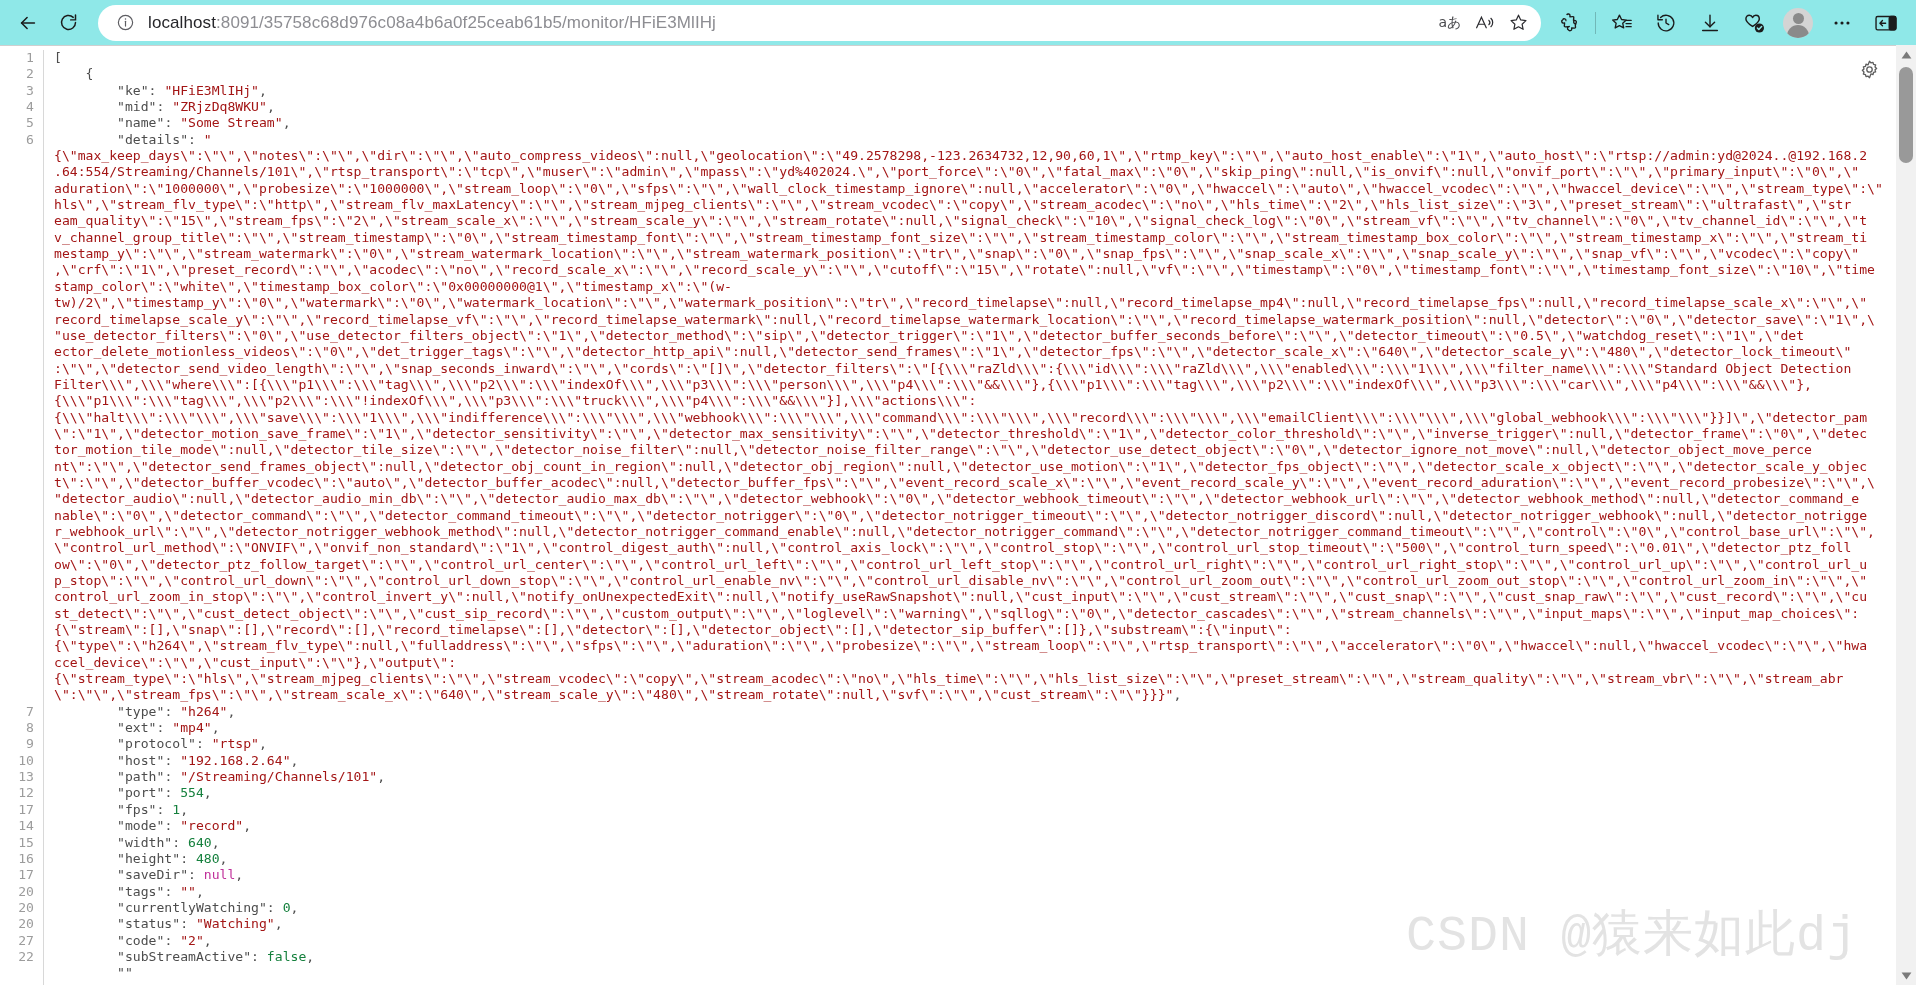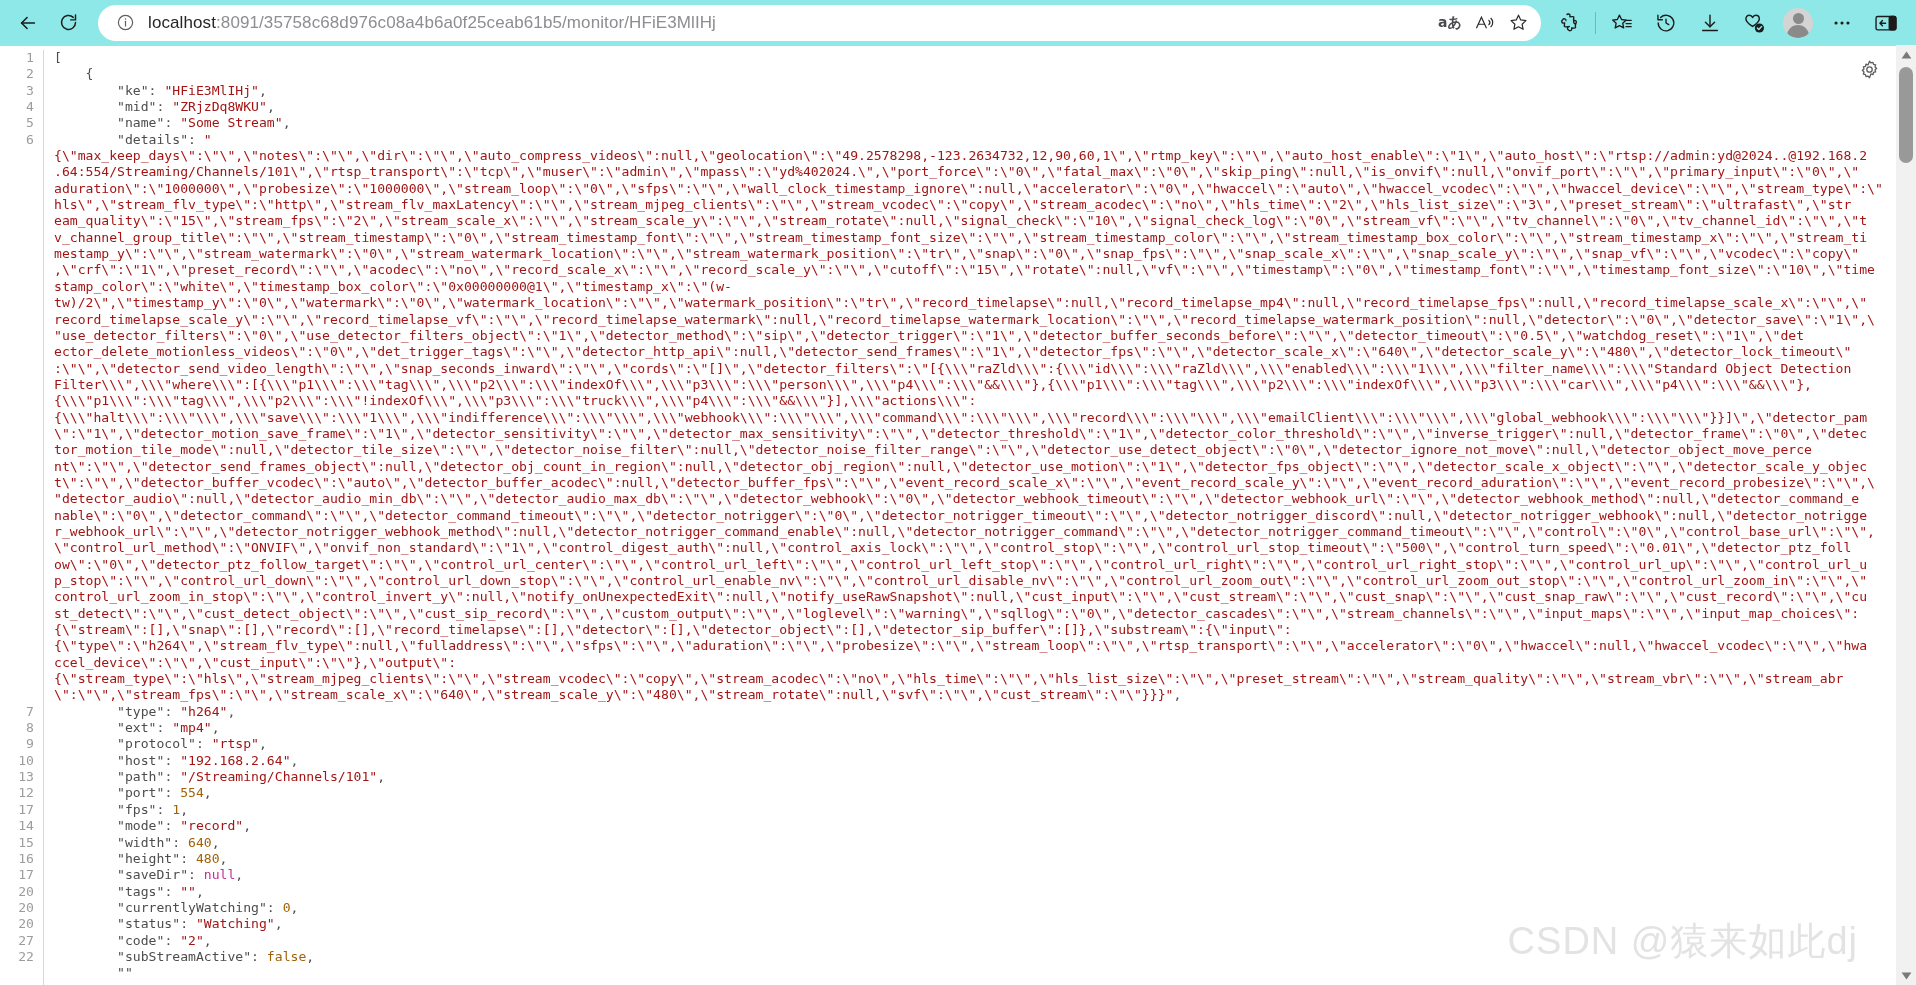--- a/index.html
+++ b/index.html
@@ -56,21 +56,20 @@
     letter-spacing: 0.1px;
     font-family: "Liberation Sans", sans-serif;
   }
   #url-text .host { color: #26262a; }
 
   .addr-icon {
     width: 34px; height: 30px; flex: none;
     display: flex; align-items: center; justify-content: center;
     color: #3b3b3e;
     font-size: 15px;
-    font-weight: bold;
   }
 
   .tool-icon {
     width: 44px; height: 40px; flex: none;
     display: flex; align-items: center; justify-content: center;
   }
   .tool-sep {
     width: 1px; height: 22px;
     background: #5a8f8f;
     opacity: .55;
@@ -146,21 +145,21 @@
 
   #code {
     flex: 1 1 auto;
     padding-left: 10px;
     white-space: pre;
     overflow: hidden;
   }
   #code .ln { height: 16.35px; }
   .k { color: #4d4d4d; }
   .s { color: #a31515; }
-  .n { color: #a16207; }
+  .n { color: #15803d; }
   .u { color: #c0309a; }
   .p { color: #4d4d4d; }
 
   
   #scrollbar {
     position: absolute;
     top: 45px; right: 0;
     width: 20px; height: 940px;
     background: #f1f1f1;
   }
@@ -177,23 +176,23 @@
     width: 14px; height: 96px;
     border-radius: 7px;
     background: #999999;
   }
 
   
   #watermark {
     position: absolute;
     right: 58px;
     bottom: 18px;
-    font-size: 38px;
+    font-size: 50px;
     color: #e3e3e3;
-    font-family: Liberation Sans, sans-serif;
+    font-family: Liberation Mono, monospace;
     letter-spacing: 1px;
     white-space: nowrap;
     user-select: none;
   }
 </style>
 </head>
 <body>
 
 <div id="browser-chrome">
 

